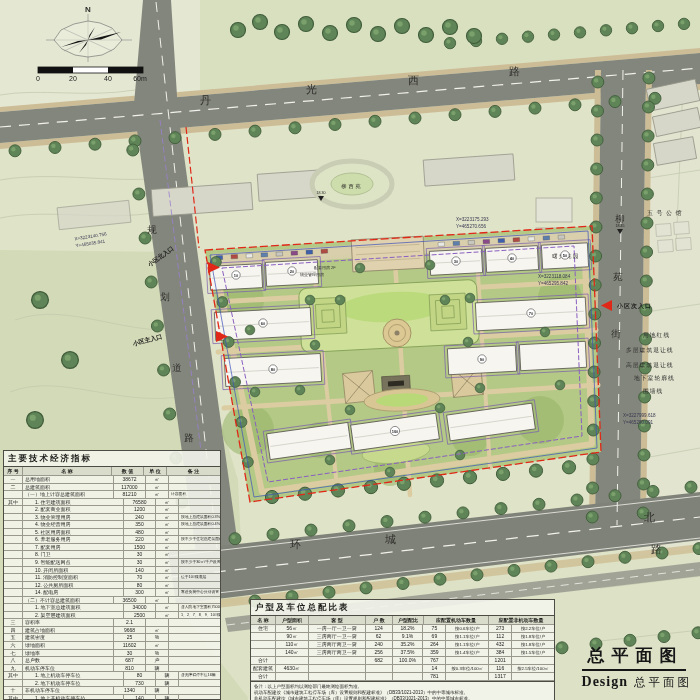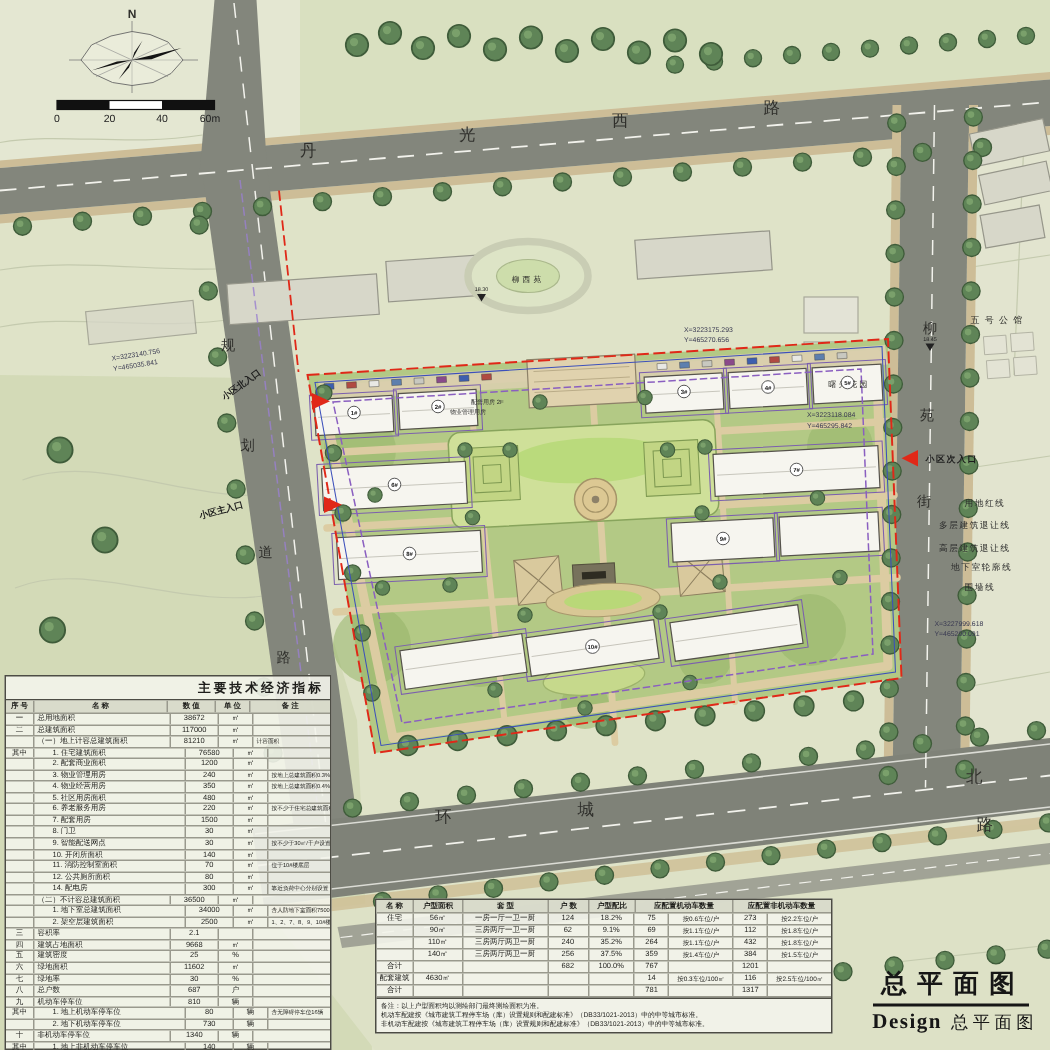--- a/index.html
+++ b/index.html
@@ -14,21 +14,21 @@
   .coord{font-size:4.6px;fill:#3a3a52;}
   .entr{font-size:6px;font-weight:bold;fill:#1c1c1c;}
   .tinylbl{font-size:4px;fill:#333;}
   .tag{font-size:4px;font-weight:bold;fill:#222;}
   .spot{font-size:3.6px;fill:#222;}
   .scl{font-size:7px;fill:#222;}
 
   
   .tbl{position:absolute;background:rgba(243,244,235,0.9);border:1px solid #4c4c44;color:#1d1d1a;}
   .econ{left:3px;top:450px;width:216px;height:248px;font-size:5px;}
-  .econ .ttl{font-size:8.5px;font-weight:bold;letter-spacing:2px;padding:2px 4px 1px 4px;border-bottom:1px solid #4c4c44;text-align:right;}
+  .econ .ttl{font-size:8.5px;font-weight:bold;letter-spacing:2px;padding:2px 4px 1px 4px;border-bottom:1px solid #4c4c44;}
   .erow{display:flex;border-bottom:0.5px solid #99998d;height:6.55px;line-height:6.6px;overflow:hidden;}
   .erow.hed{font-weight:bold;height:8px;line-height:8px;background:rgba(214,216,200,0.9);}
   .ecell{border-right:0.5px solid #99998d;white-space:nowrap;overflow:hidden;}
   .c0{width:18px;text-align:center;}
   .c1{width:88px;padding-left:2px;}
   .c1.ind{padding-left:12px;}
   .c2{width:31px;text-align:center;}
   .c3{width:22px;text-align:center;}
   .c4{flex:1;border-right:none;font-size:3.8px;padding-left:2px;}
   .erow.hed .c1,.erow.hed .c4{text-align:center;padding-left:0;font-size:5px;}
@@ -774,20 +774,21 @@
           <div class="ecell c0">其中</div>
           <div class="ecell c1 ind">1. 地上非机动车停车位</div>
           <div class="ecell c2">140</div>
           <div class="ecell c3">辆</div>
           <div class="ecell c4"></div>
         </div>
       </div>
 </div>
 
 <div class="tbl park">
+  <div class="ttl">户型及车位总配比表</div>
   <div id="park-head">
         <div class="prow hed">
           <div class="pcell p0">名 称</div>
           <div class="pcell p1">户型面积</div>
           <div class="pcell p2">套 型</div>
           <div class="pcell p3">户 数</div>
           <div class="pcell p4">户型配比</div>
           <div class="pcell pg">应配置机动车数量</div>
           <div class="pcell pg">应配置非机动车数量</div>
         </div>

